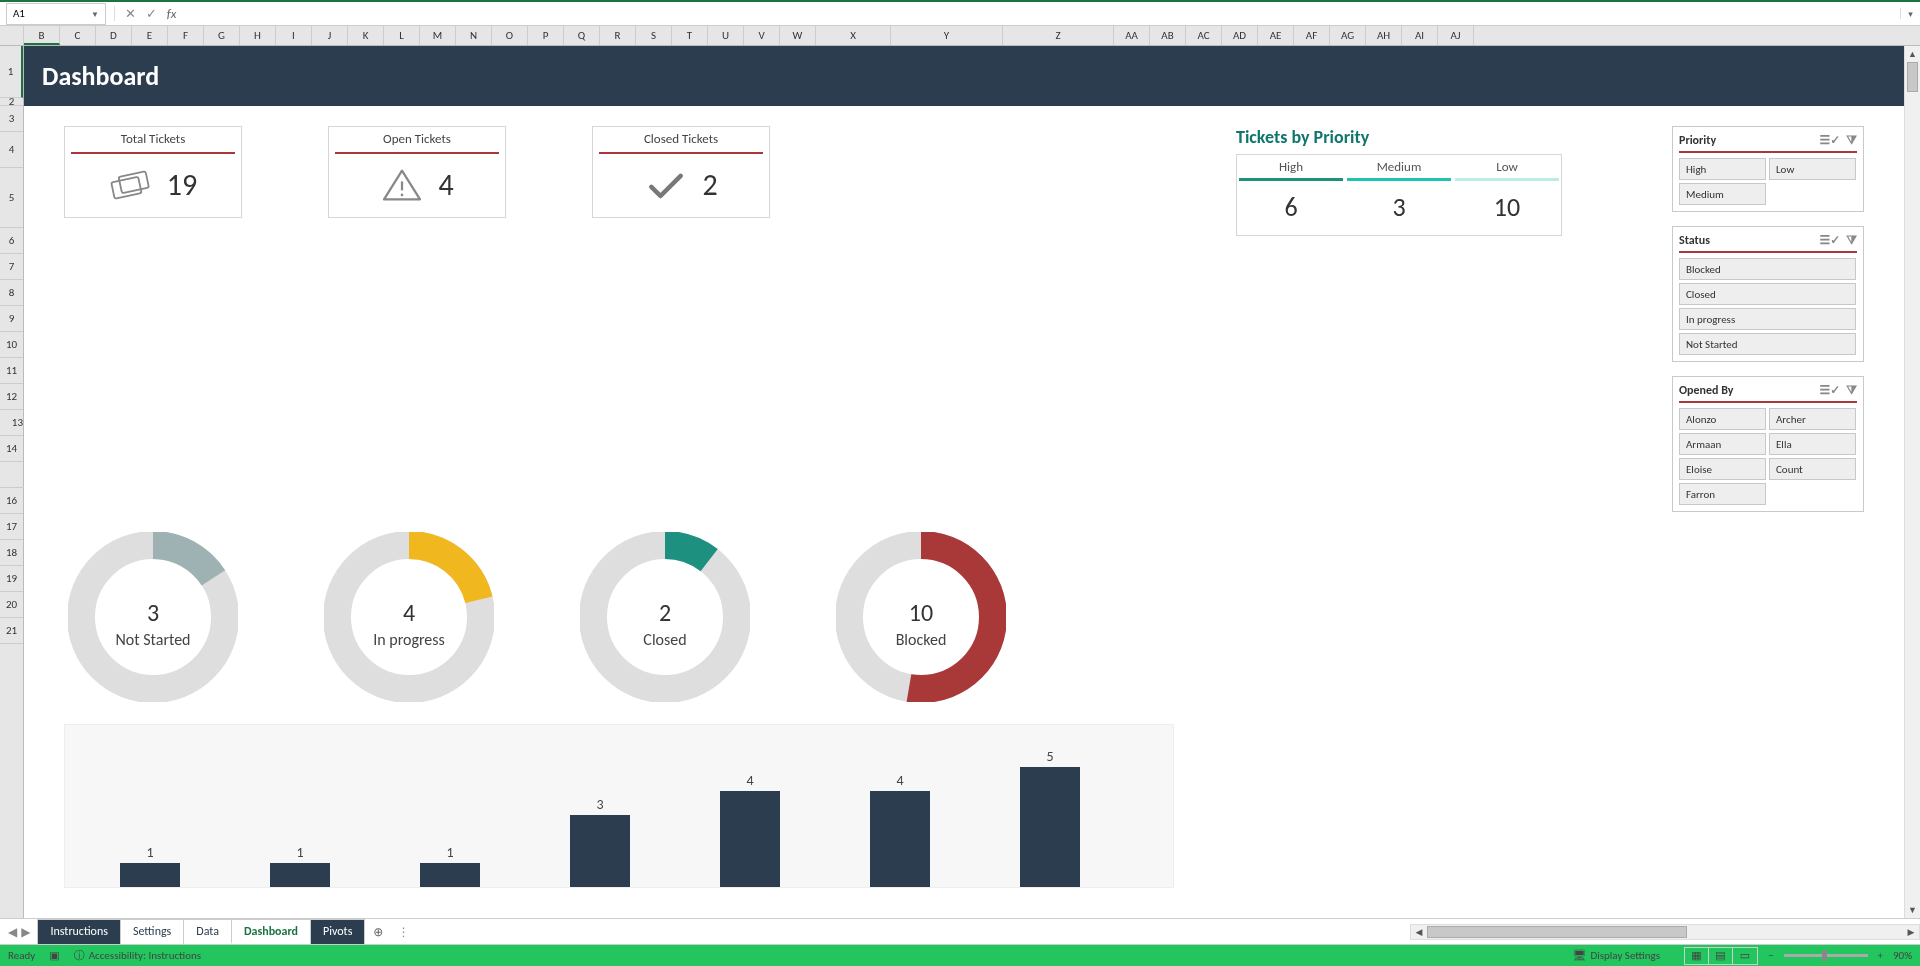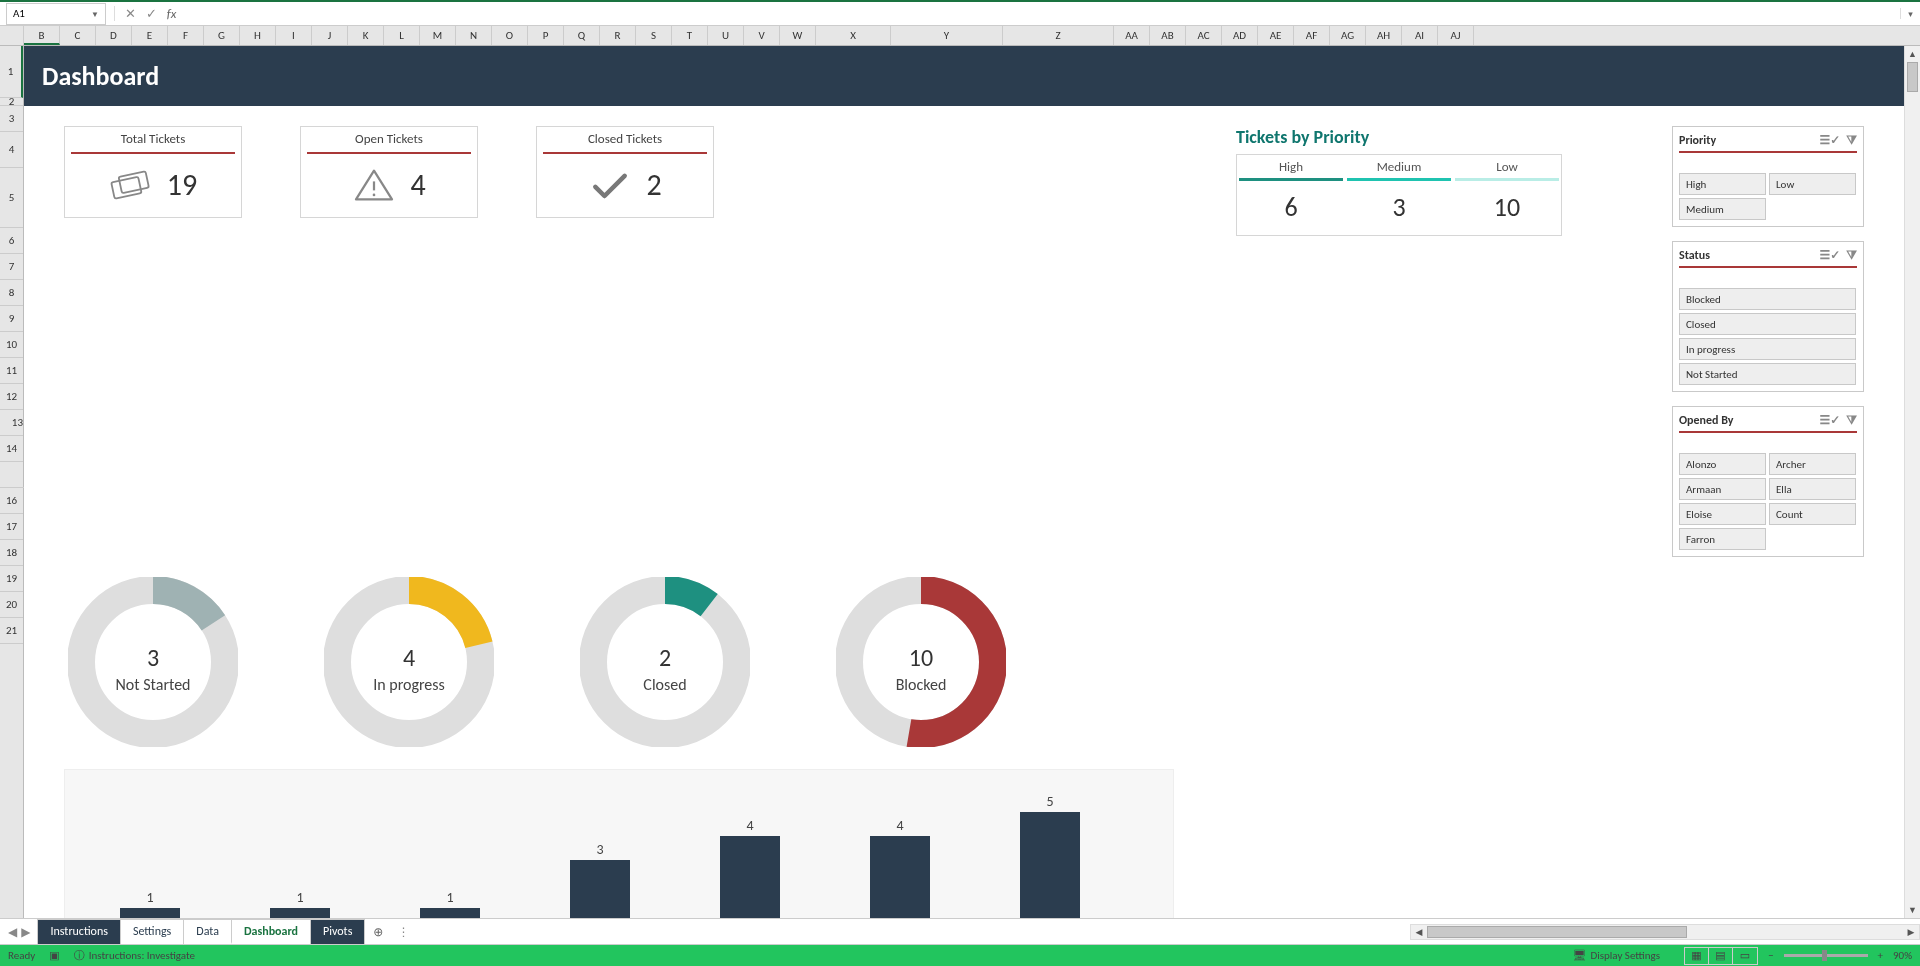--- a/index.html
+++ b/index.html
@@ -47,21 +47,21 @@
 .priority-block { margin-left: auto; margin-right: 20px; }
 .priority-title { color: #0f766e; font-size: 18px; font-weight: 700; margin-bottom: 6px; }
 .priority-row { display: flex; border: 1px solid #d6d6d6; }
 .pcol { width: 108px; text-align: center; }
 .pcol .ph { font-size: 13px; color: #555; padding: 4px 0; border-bottom: 3px solid #1e9080; margin: 0 2px; }
 .pcol:nth-child(2) .ph { border-bottom-color: #1fc3b0; }
 .pcol:nth-child(3) .ph { border-bottom-color: #b9ede6; }
 .pcol .pv { font-size: 26px; padding: 10px 0 12px; color: #333; }
 
 .slicer { border: 1px solid #c9c9c9; width: 192px; padding: 6px; font-size: 12px; background: #fff; }
-.slicer-head { display: flex; align-items: center; font-weight: 600; color: #333; border-bottom: 2px solid #a93838; padding-bottom: 4px; margin-bottom: 20px; }
+.slicer-head { display: flex; align-items: center; font-weight: 600; color: #333; border-bottom: 2px solid #a93838; padding-bottom: 4px; margin-bottom: 5px; }
 .slicer-head .si { margin-left: auto; display: flex; gap: 6px; color: #888; }
 .slicer-items { display: flex; flex-wrap: wrap; gap: 3px; }
 .sbtn { width: 87px; height: 22px; background: #eee; border: 1px solid #c8c8c8; font-size: 11px; padding: 0 6px; text-align: left; color: #333; display: flex; align-items: center; }
 .sbtn.full { width: 177px; }
 .slicers-col { display: flex; flex-direction: column; gap: 14px; margin-left: 30px; }
 
 .row2 { display: flex; gap: 86px; margin-top: 20px; padding-left: 4px; }
 .donut { width: 170px; text-align: center; position: relative; }
 .donut .dv { position: absolute; top: 66px; left: 0; right: 0; font-size: 24px; color: #333; }
 .donut .dl { position: absolute; top: 98px; left: 0; right: 0; font-size: 16px; color: #444; }
@@ -179,21 +179,21 @@
       <div class="row-h" style="height: 26px; line-height: 26px;">21</div>
     </div>
   <div class="sheet">
 
     <div class="dash-banner">
       <h1>Dashboard</h1>
     </div>
 
     <div class="content">
       <div class="row1">
-        <div id="kpis" style="display:flex;gap:58px;">
+        <div id="kpis" style="display:flex;gap:86px;">
             <div class="kpi">
               <div class="kpi-head">Total Tickets</div>
               <div class="kpi-body">
                 <span class="kpi-icon">
                   <svg viewBox="0 0 48 36" width="44" height="36">
                     <g fill="none" stroke="#888" stroke-width="2">
                       <rect x="4" y="12" width="30" height="18" rx="2" transform="rotate(-12 19 21)"></rect>
                       <rect x="12" y="6" width="30" height="18" rx="2" transform="rotate(-12 27 15)"></rect>
                     </g>
                   </svg>
@@ -383,21 +383,21 @@
     <div class="hthumb" style="left:16px;width:260px"></div>
     <div class="harrow" style="right:0">▶</div>
   </div>
 </div>
 
 <div class="status-bar">
   <span class="sp">Ready</span>
   <span class="sp">▣</span>
   <span class="sp">
     <span>ⓘ</span>
-    <span>Instructions: Investigate</span>
+    <span>Accessibility: Instructions</span>
   </span>
   <div class="right">
     <span class="sp">
       <span>🖥</span>
       <span>Display Settings</span>
     </span>
     <div class="view-btns">
       <span>▦</span>
       <span>▤</span>
       <span>▭</span>

